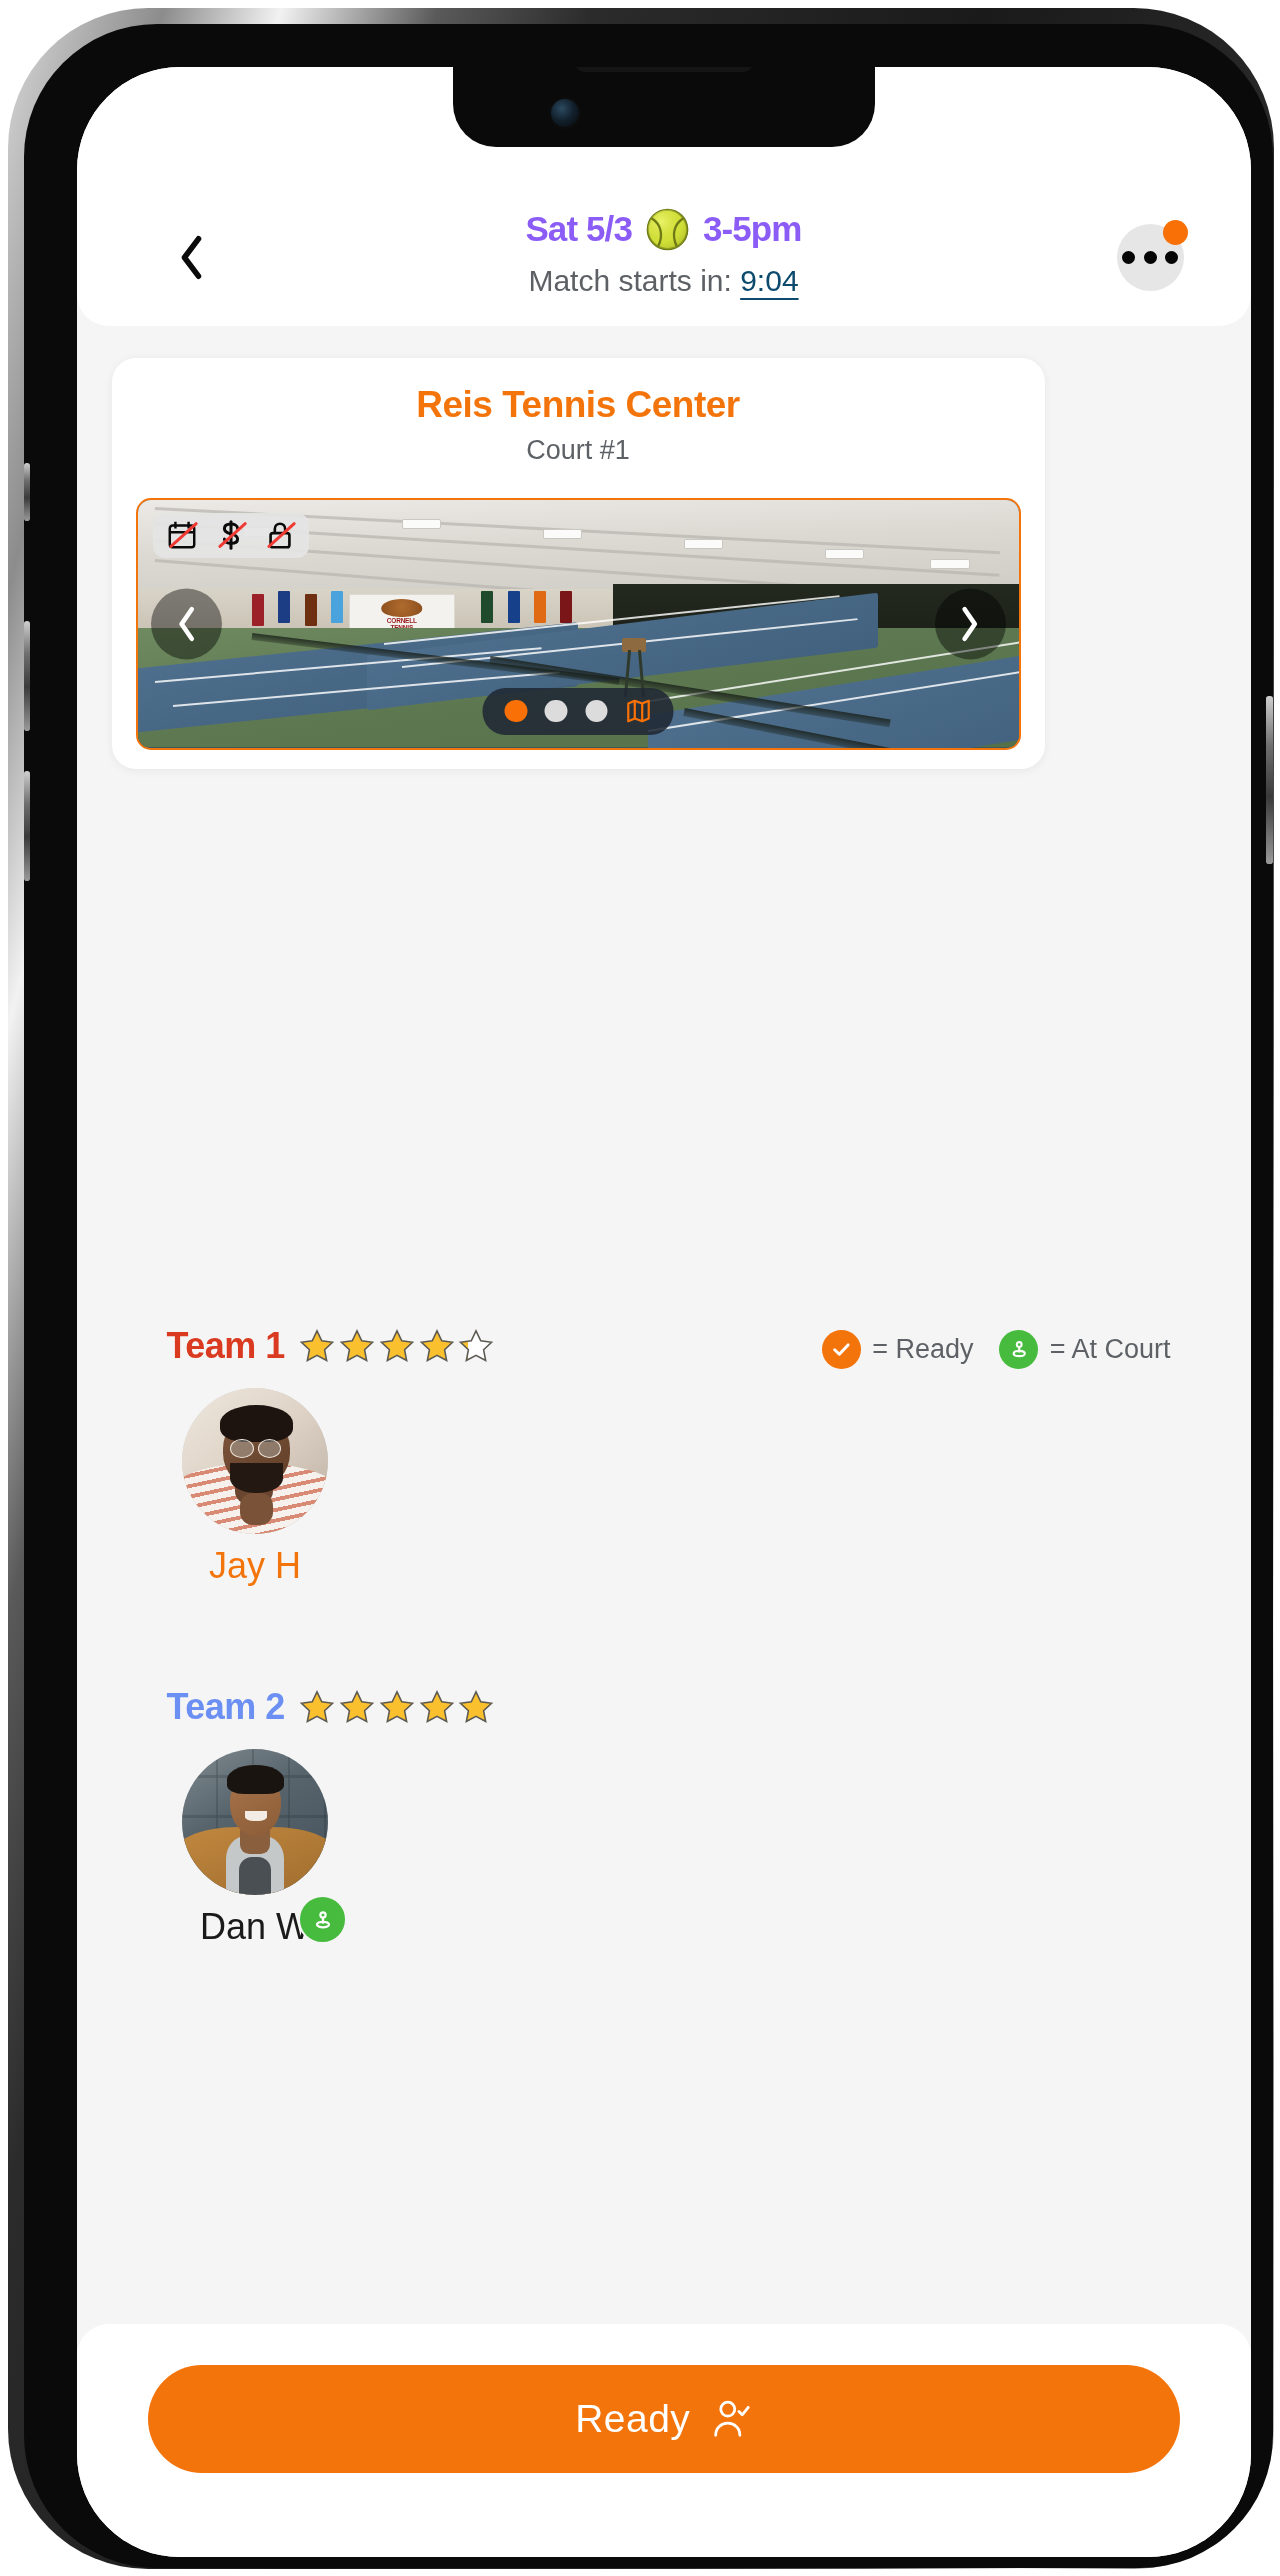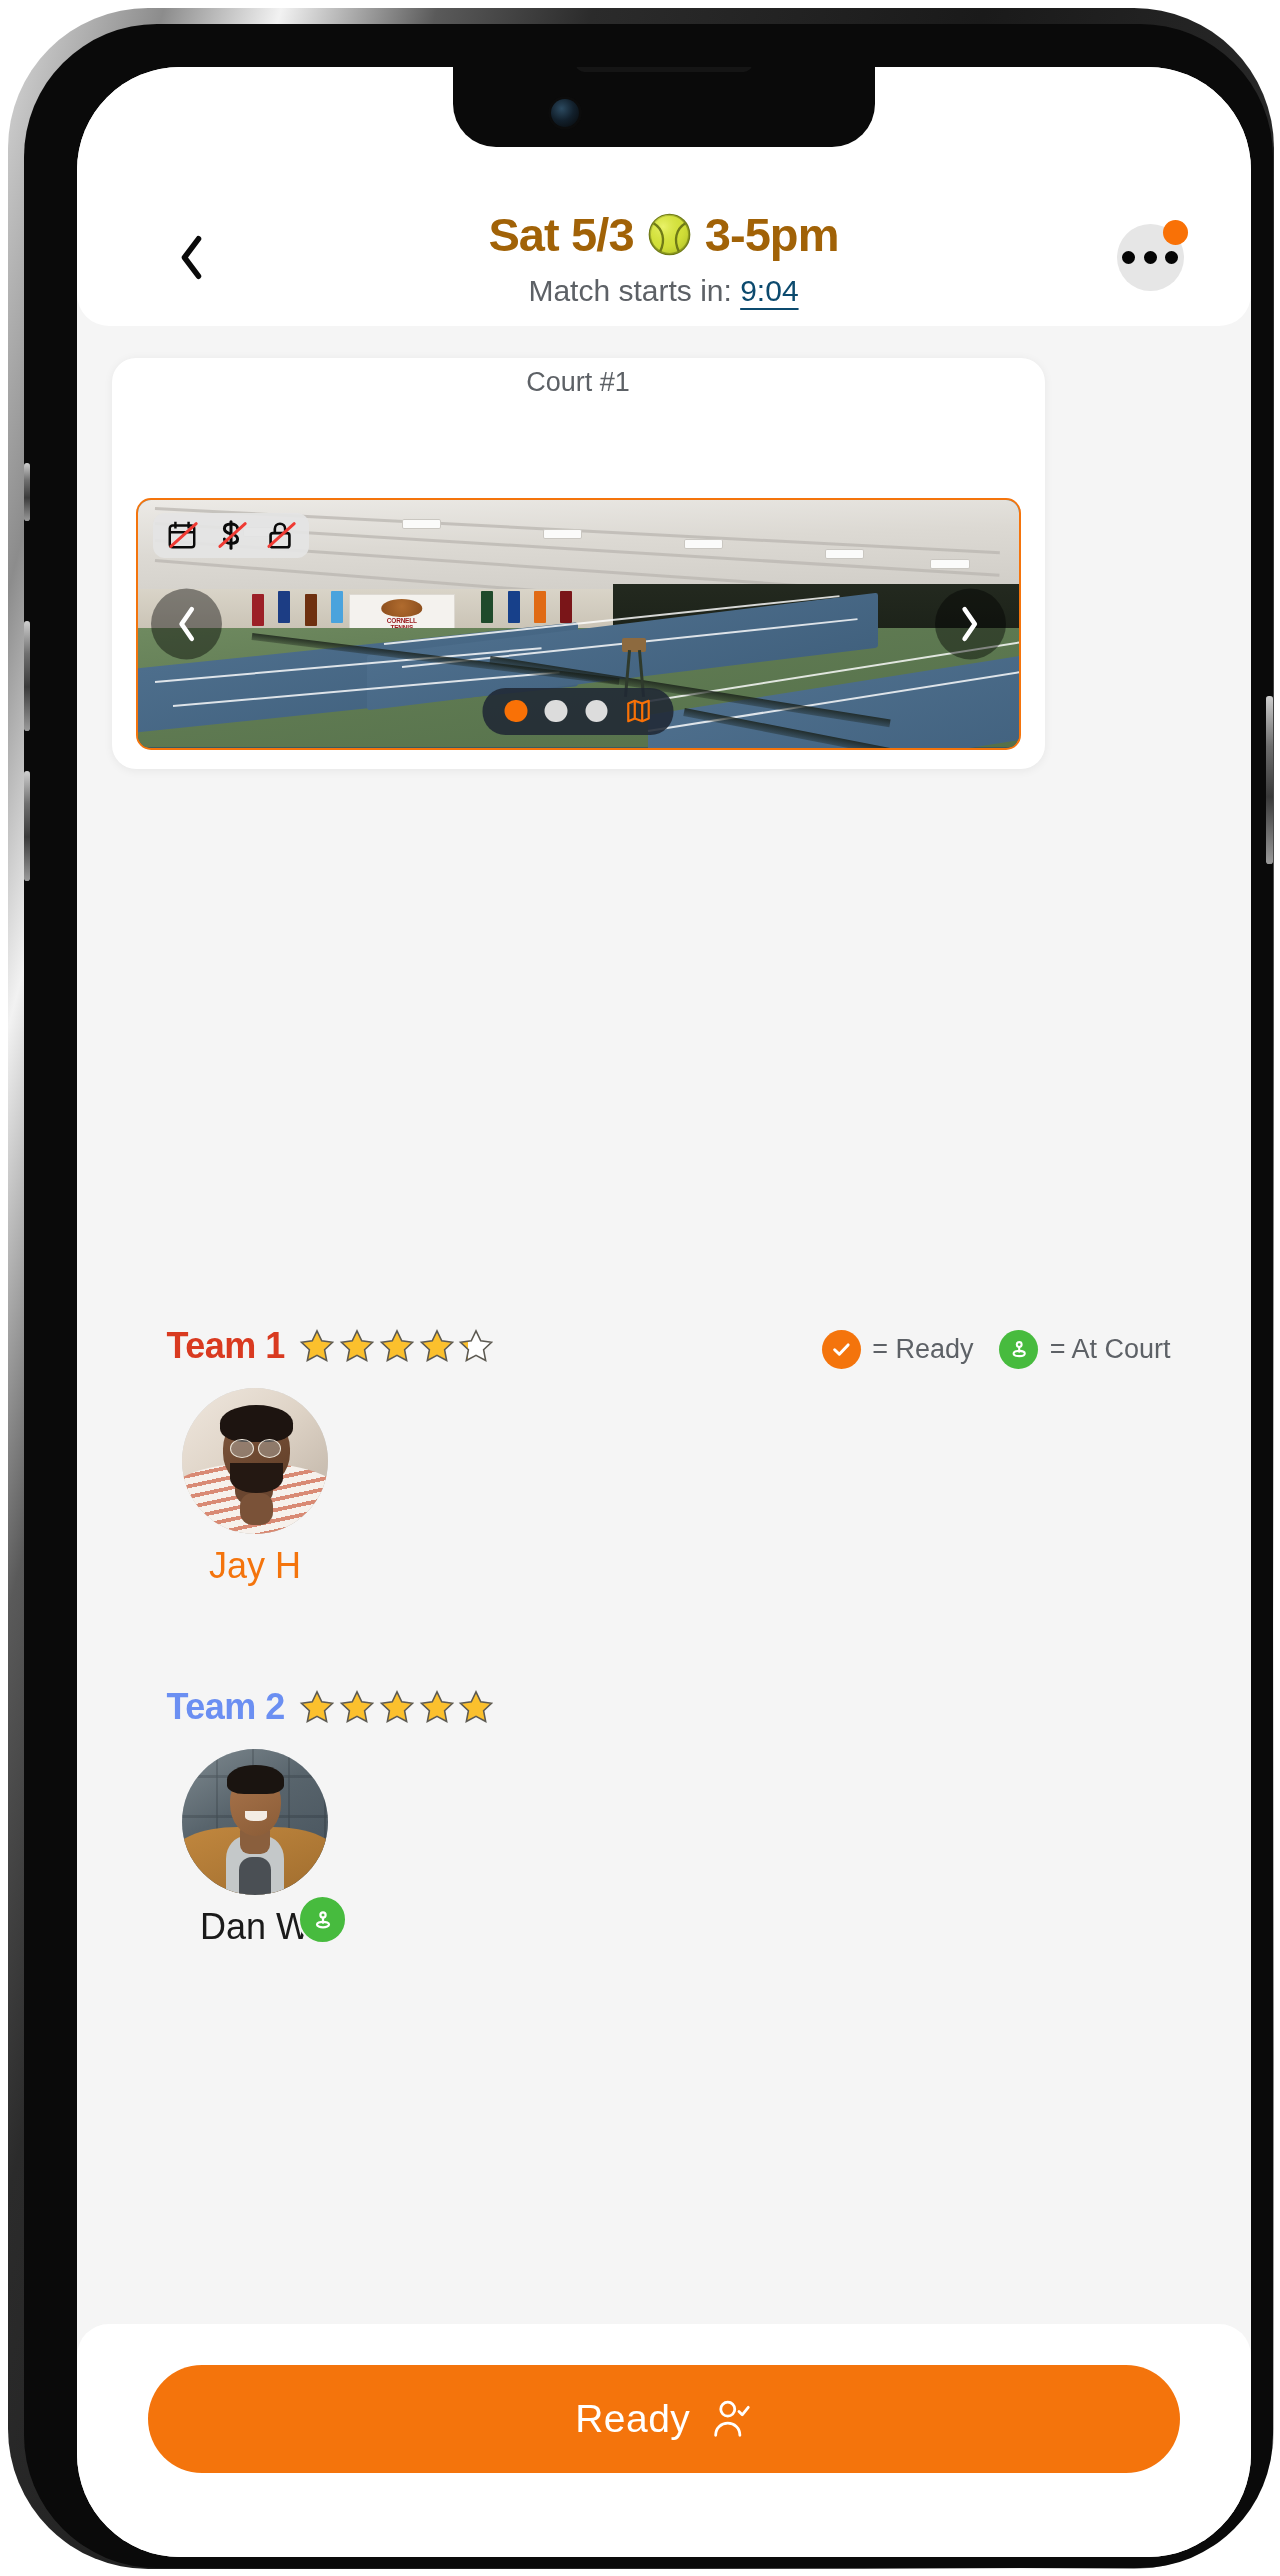--- a/index.html
+++ b/index.html
@@ -52,21 +52,21 @@
     background:#ffffff; border-bottom-left-radius:32px; border-bottom-right-radius:32px;
     z-index:20;
   }
   #back-button{
     position:absolute; left:84px; top:161px; width:60px; height:60px;
     display:flex; align-items:center; justify-content:center; cursor:pointer;
   }
   #back-button svg{ width:28px; height:47px; }
   #title-block{ position:absolute; left:0; right:0; top:140px; text-align:center; }
   #match-title{
-    font-size:47px; font-weight:bold; color:#a16207; letter-spacing:-0.9px;
+    font-size:35px; font-weight:bold; color:#8b5cf6; letter-spacing:-0.9px;
     display:inline-flex; align-items:center; gap:13px; white-space:nowrap;
   }
   #tennis-ball{ width:45px; height:45px; display:inline-block; vertical-align:middle; }
   #match-countdown{
     margin-top:12px; font-size:30px; color:#5d6166; white-space:nowrap;
   }
   #countdown-value{
     color:#0c4a6e; text-decoration:underline; text-underline-offset:6.5px;
     text-decoration-thickness:1.9px; cursor:pointer;
   }
@@ -301,20 +301,21 @@
 
         <div id="more-button">
           <i></i>
           <i></i>
           <i></i>
         </div>
         <div id="more-badge"></div>
       </div>
 
       <div id="venue-card">
+        <div id="venue-name">Reis Tennis Center</div>
         <div id="court-label">Court #1</div>
 
         <div id="court-photo">
           <div class="photo-layer">
             <div id="roof"></div>
             <div class="beam" style="left:2%;top:3%;width:96%;transform:rotate(3deg);"></div>
             <div class="beam" style="left:2%;top:9%;width:96%;transform:rotate(3.5deg);"></div>
             <div class="beam" style="left:2%;top:16%;width:96%;transform:rotate(4deg);"></div>
             <div class="beam" style="left:2%;top:24%;width:96%;transform:rotate(4.5deg);"></div>
             <div class="lightbox" style="left:12%;top:11%;width:4.5%;height:4%;"></div>

